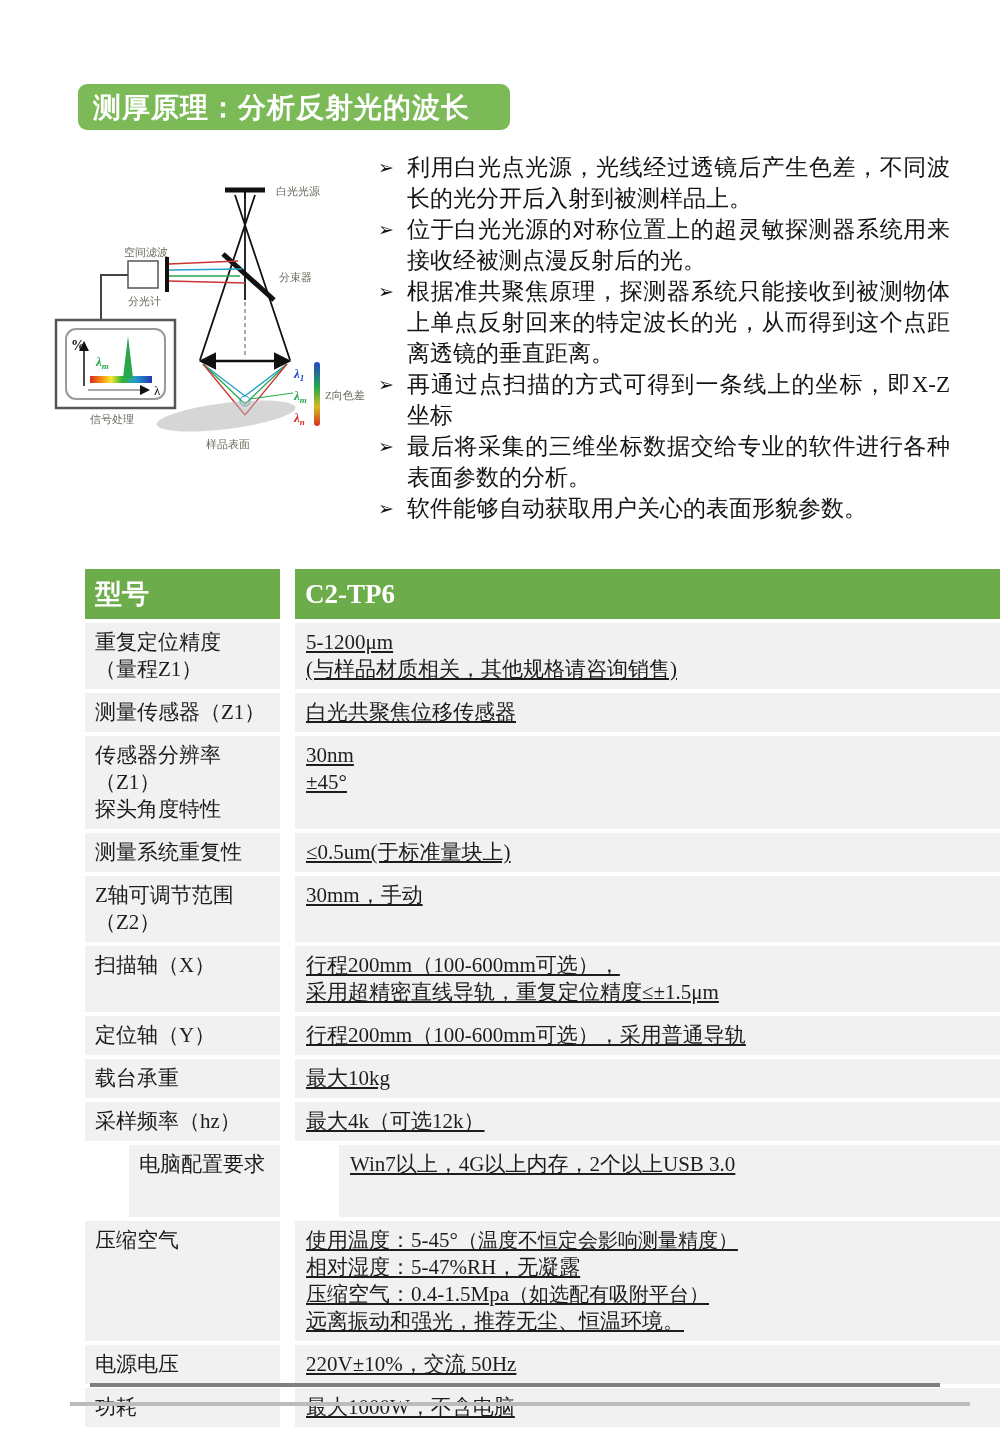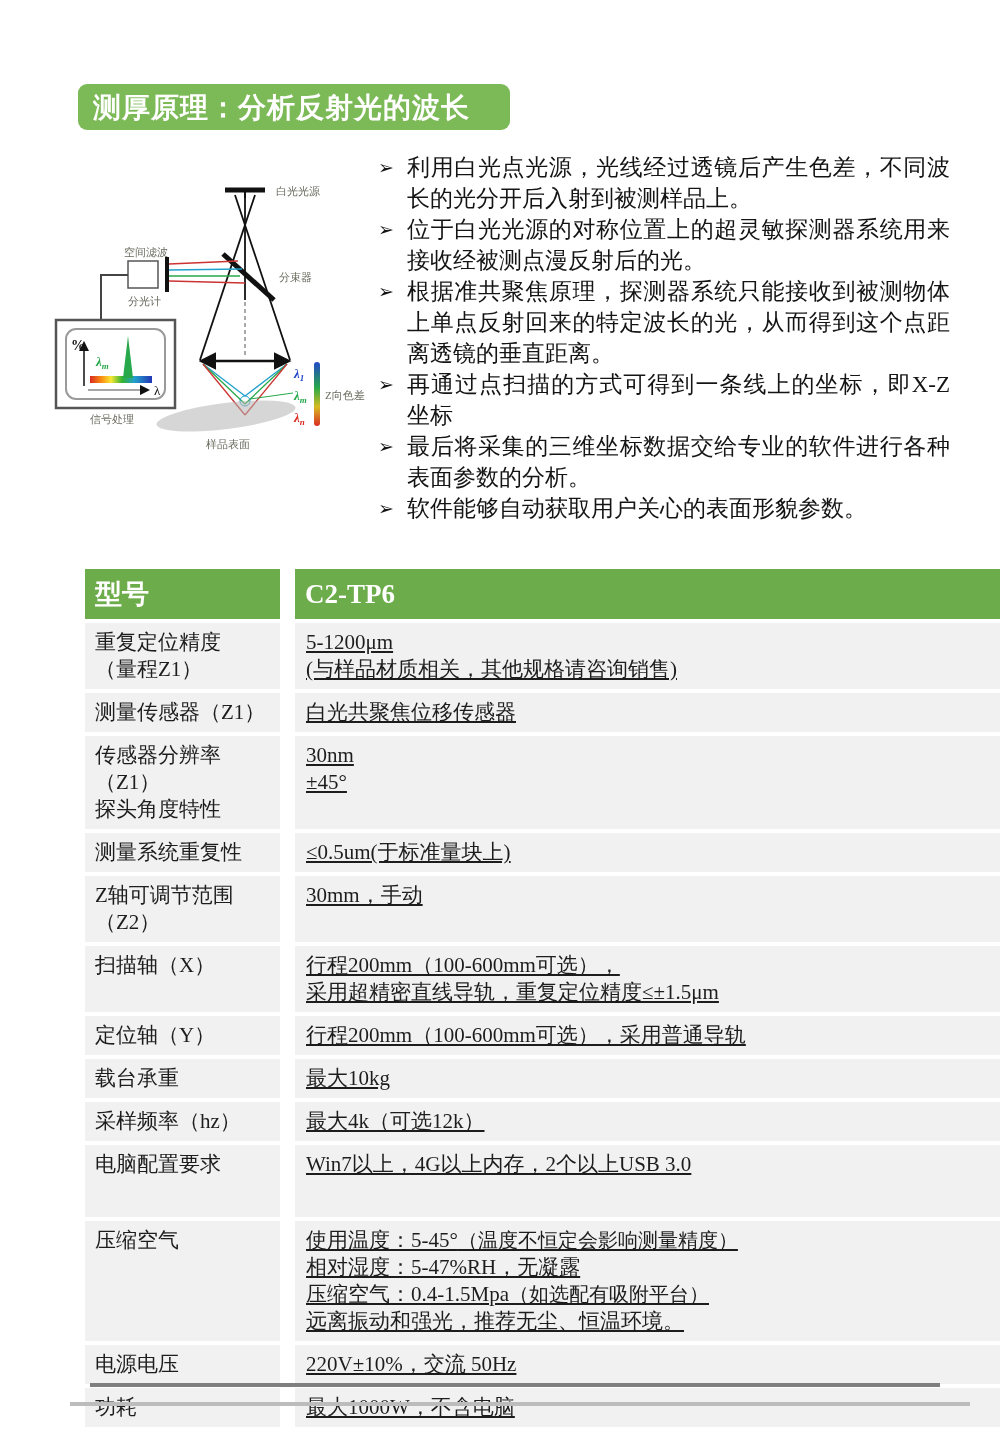--- a/index.html
+++ b/index.html
@@ -24,21 +24,21 @@
   .bullet .marker{position:absolute;left:0;top:0;font-size:19px;color:#141414;}
 
   
   .spec{position:absolute;left:85px;top:569px;width:942px;display:grid;
         grid-template-columns:195px 1fr;column-gap:15px;row-gap:4px;background:#ffffff;}
   .cell{background:#f1f1f1;font-size:21px;line-height:27px;color:#1d1d1d;
         padding:6px 8px 6px 10px;}
   .cell.value{padding-left:11px;text-decoration:underline;}
   .cell.head{background:#6dac4a;color:#ffffff;font-size:27px;font-weight:bold;
              line-height:38px;padding:6px 8px 6px 10px;}
-  .cell.tall{padding-bottom:39px;}
+  .cell.tall{padding-bottom:39px;margin-left:44px;}
   .sm{font-size:20px;}
 
   
   .rule-dark{position:absolute;left:90px;top:1383px;width:850px;height:4px;background:#7f7f7f;}
   .rule-light{position:absolute;left:70px;top:1402px;width:900px;height:4px;background:#bcbcbc;}
 </style>
 </head>
 <body>
 
 <div class="page">

